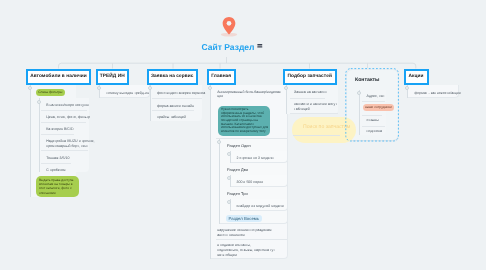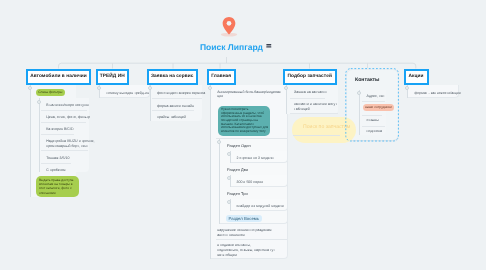--- a/index.html
+++ b/index.html
@@ -215,20 +215,20 @@
     <div class="leaf" style="left:414.5px;top:90.6px;">формат - как новости/акции</div>
   </div>
 
   <div class="root-wrap">
     <svg width="22" height="22" viewBox="0 0 22 22" style="display:block;margin:0 auto;">
       <ellipse cx="11" cy="18.6" rx="8.2" ry="1.9" fill="#f8785c" opacity="0.2"></ellipse>
       <path d="M11 1c-3.5 0-6.35 2.85-6.35 6.35 0 1.9 0.9 3.9 2 5.65 1.15 1.85 2.55 3.5 3.35 4.4l1 1.15 1-1.15c0.8-0.9 2.2-2.55 3.35-4.4 1.1-1.75 2-3.75 2-5.65C17.35 3.85 14.5 1 11 1z" fill="#f8785c"></path>
       <circle cx="11" cy="7.3" r="2.35" fill="#eff3f5"></circle>
     </svg>
     <div style="margin-top:2px;white-space:nowrap;position:relative;left:4px;top:-3px;">
-      <span class="root-title">Поиск Липгард</span><svg class="root-note-icon" width="8" height="6" viewBox="0 0 8 6">
+      <span class="root-title">Сайт Раздел</span><svg class="root-note-icon" width="8" height="6" viewBox="0 0 8 6">
           <rect x="1.3" y="1" width="5" height="1.4" rx="0.4" fill="#3b4250"></rect>
           <rect x="1.3" y="3.2" width="5" height="1.4" rx="0.4" fill="#3b4250"></rect>
         </svg>
     </div>
   </div>
 
 </div>
 
 </body></html>

